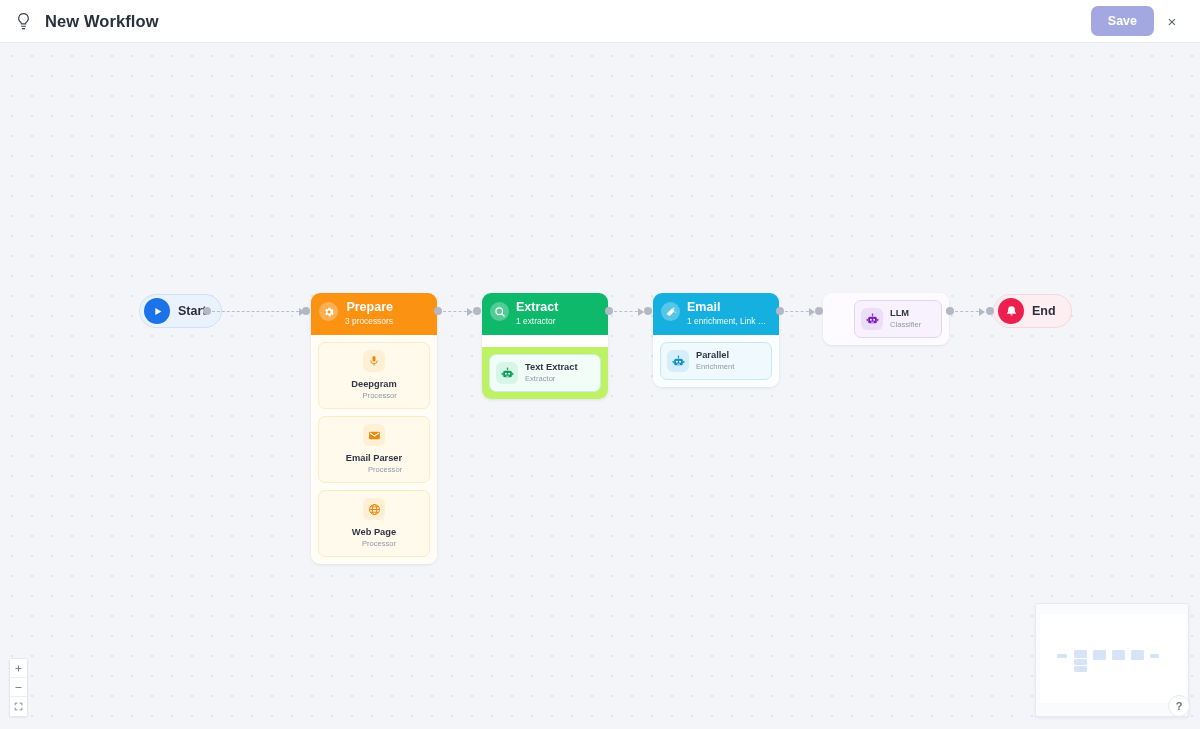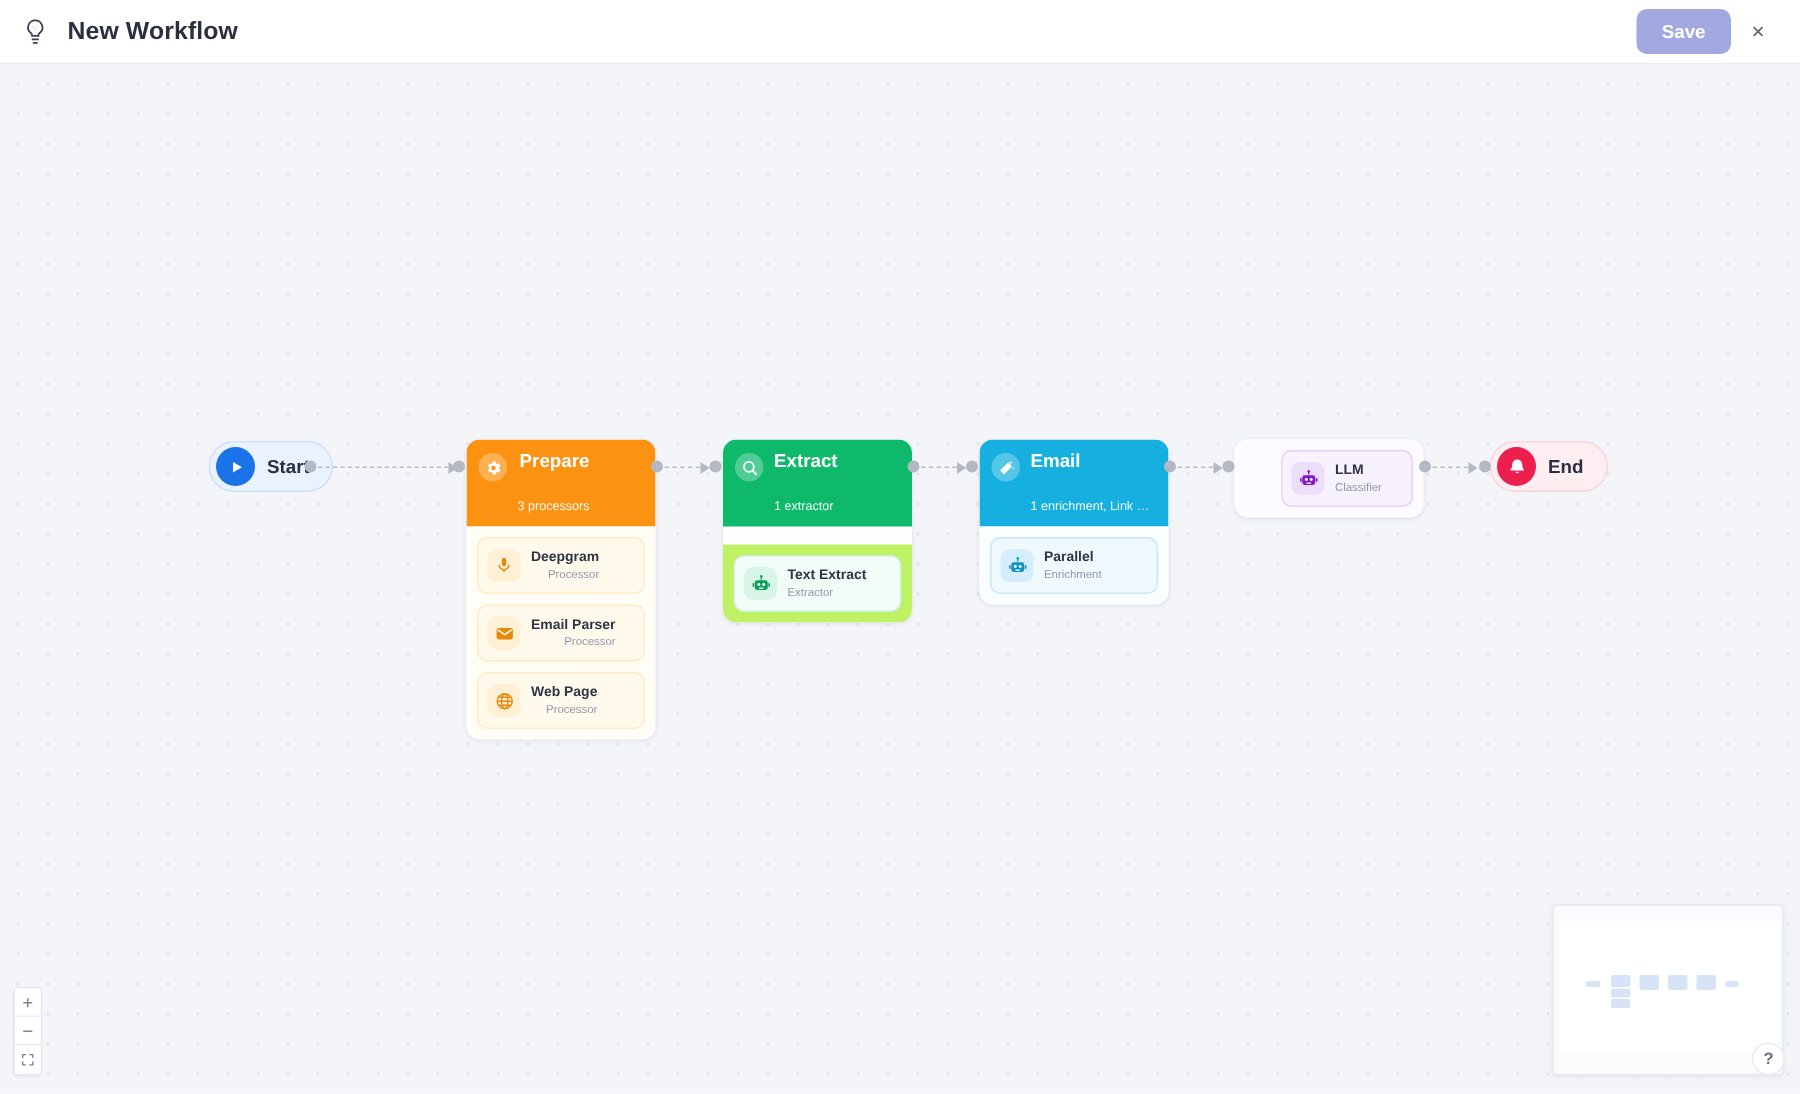--- a/index.html
+++ b/index.html
@@ -76,39 +76,39 @@
   .node-head { padding: 7px 8px 8px 8px; display: flex; align-items: flex-start; gap: 7px; }
   .node-head-ico {
     width: 19px; height: 19px; border-radius: 50%;
     background: rgba(255,255,255,.28);
     display: flex; align-items: center; justify-content: center; flex: none;
     margin-top: 2px;
   }
   .node-title { font-size: 12.5px; font-weight: bold; color: #fff; line-height: 14px; }
   .node-sub {
     font-size: 8.4px; color: rgba(255,255,255,.92);
-    line-height: 12px; margin-top: 17px;
+    line-height: 12px; margin-top: 1px;
     white-space: nowrap; overflow: hidden; text-overflow: ellipsis; max-width: 92px;
   }
   .node-body { padding: 7px; display: flex; flex-direction: column; gap: 7px; }
   .sub-card {
     display: flex; align-items: center; gap: 7px;
     border-radius: 7px; padding: 7px 6px; border: 1px solid;
   }
   .sub-ico {
     width: 22px; height: 22px; border-radius: 6px; flex: none;
     display: flex; align-items: center; justify-content: center;
   }
   .sub-name { font-size: 9.3px; font-weight: bold; color: #2f3545; line-height: 11px; }
   .sub-role { font-size: 7.6px; color: #9098ab; line-height: 10px; margin-top: 1px; }
 
   
   .t-orange .node-head { background: #fb9212; }
   .t-orange .node-body { background: #fffdf6; }
-  .t-orange .sub-card  { background: #fffaec; border-color: #fdebc4; }
+  .t-orange .sub-card  { background: #fffaec; border-color: #fdebc4; flex-direction: column; }
   .t-orange .sub-ico   { background: #fdf0d4; color: #e8890b; }
   .t-green  .node-head { background: #0fb96b; }
   .t-green  .node-body { background: #bef264; margin-top: 12px; }
   .t-green  .sub-card  { background: #f2fdf7; border-color: #c8f0dc; }
   .t-green  .sub-ico   { background: #d8f6e7; color: #0b9e5a; }
   .t-cyan   .node-head { background: #16b0e0; }
   .t-cyan   .node-body { background: #fbfeff; }
   .t-cyan   .sub-card  { background: #eff9fe; border-color: #c4e8f7; }
   .t-cyan   .sub-ico   { background: #d5eefb; color: #1093c4; }
   .t-purple .node-head { background: #8b25d4; }

